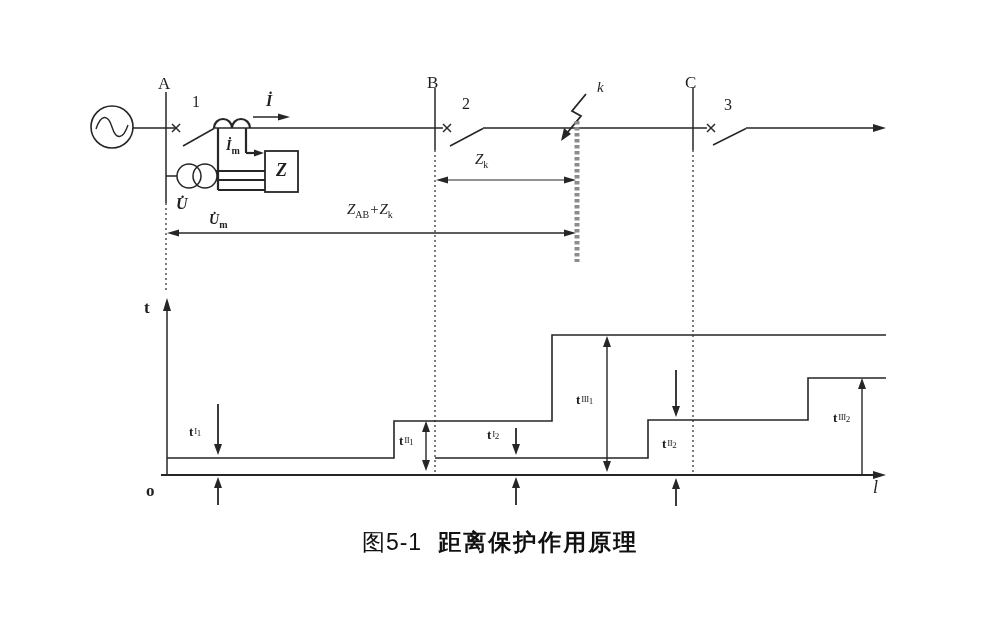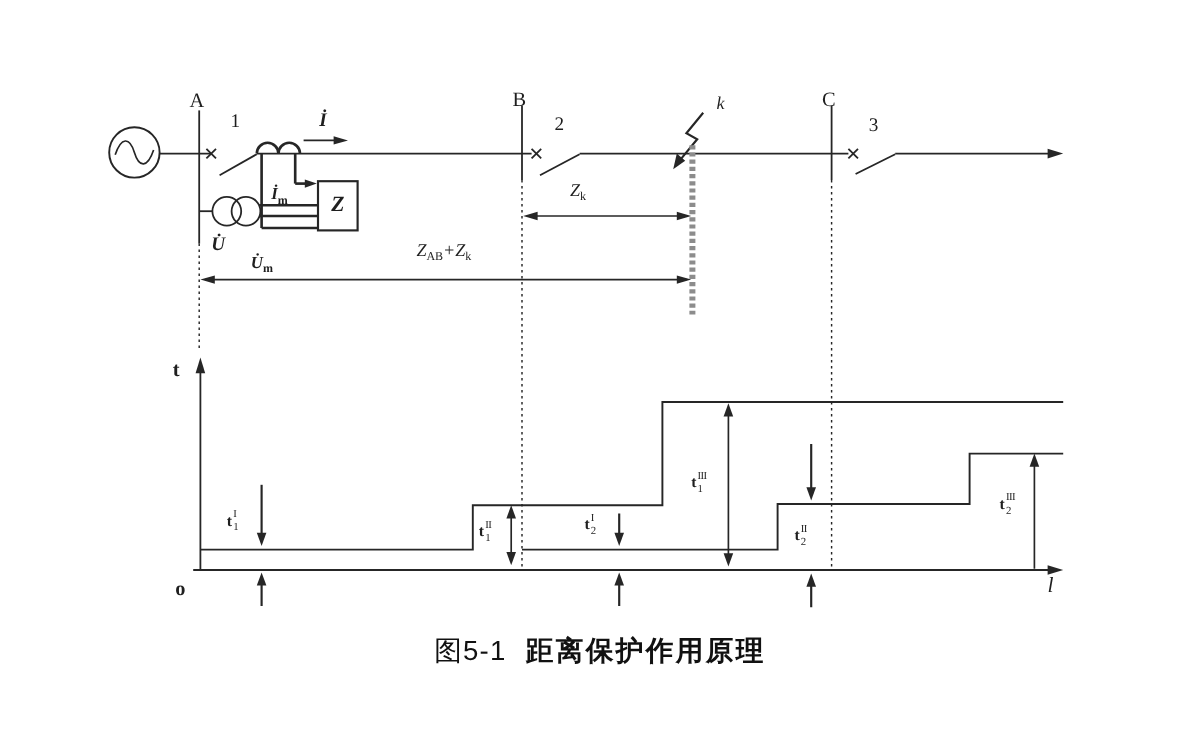--- a/index.html
+++ b/index.html
@@ -14,21 +14,21 @@
   .ital{font-style:italic;}
   .klbl{font-size:15px;font-style:italic;}
   .philbl{font-size:16px;font-style:italic;font-weight:700;}
   .sublbl{font-size:10px;font-style:normal;}
   .zboxlbl{font-size:18px;font-style:italic;font-weight:700;text-align:center;}
   .dimlbl{font-size:15px;font-style:italic;}
   .dimlbl sub{font-size:10px;font-style:normal;}
   .axislbl{font-size:17px;font-weight:700;font-family:"Liberation Serif",serif;}
   .tlabel{position:absolute;display:flex;align-items:center;}
   .tlabel .main{font-size:13px;font-weight:700;font-family:"Liberation Serif",serif;}
-  .tlabel .stack{display:flex;flex-direction:column;align-items:flex-start;margin-left:1px;justify-content:space-between;}
+  .tlabel .stack{display:flex;flex-direction:row;align-items:flex-start;margin-left:1px;justify-content:space-between;}
   .tlabel .sup{font-size:9px;line-height:1;letter-spacing:-0.5px;font-family:"Liberation Serif",serif;}
   .tlabel .sub{font-size:9px;line-height:1;margin-top:2px;font-family:"Liberation Serif",serif;}
   #caption{
     position:absolute;left:0;top:527px;width:1000px;text-align:center;
     font-family:"Liberation Sans",sans-serif;font-size:23px;color:#111;
   }
   #caption .cap-num{margin-right:16px;letter-spacing:1px;}
   #caption .cap-title{letter-spacing:2px;font-weight:bold;}
 </style>
 </head>
@@ -175,21 +175,21 @@
   <div class="lbl buslbl" style="left:685px;top:74px;">C</div>
 
   <div class="lbl numlbl" style="left:192px;top:94px;">1</div>
   <div class="lbl numlbl" style="left:462px;top:96px;">2</div>
   <div class="lbl numlbl" style="left:724px;top:97px;">3</div>
 
   <div class="lbl klbl" style="left:597px;top:80px;">k</div>
 
   <div class="lbl philbl" style="left:266px;top:93px;">İ</div>
 
-  <div class="lbl philbl" style="left:226px;top:156px;font-size:14px;">
+  <div class="lbl philbl" style="left:226px;top:139px;font-size:14px;">
     <span>İ</span><sub class="sublbl">m</sub>
   </div>
 
   <div class="lbl philbl" style="left:176px;top:196px;">U̇</div>
 
   <div class="lbl philbl" style="left:209px;top:190px;font-size:14px;margin-top:23px;">
     <span>U̇</span><sub class="sublbl">m</sub>
   </div>
 
   <div class="lbl zboxlbl" style="left:265px;top:161px;width:33px;">Z</div>

